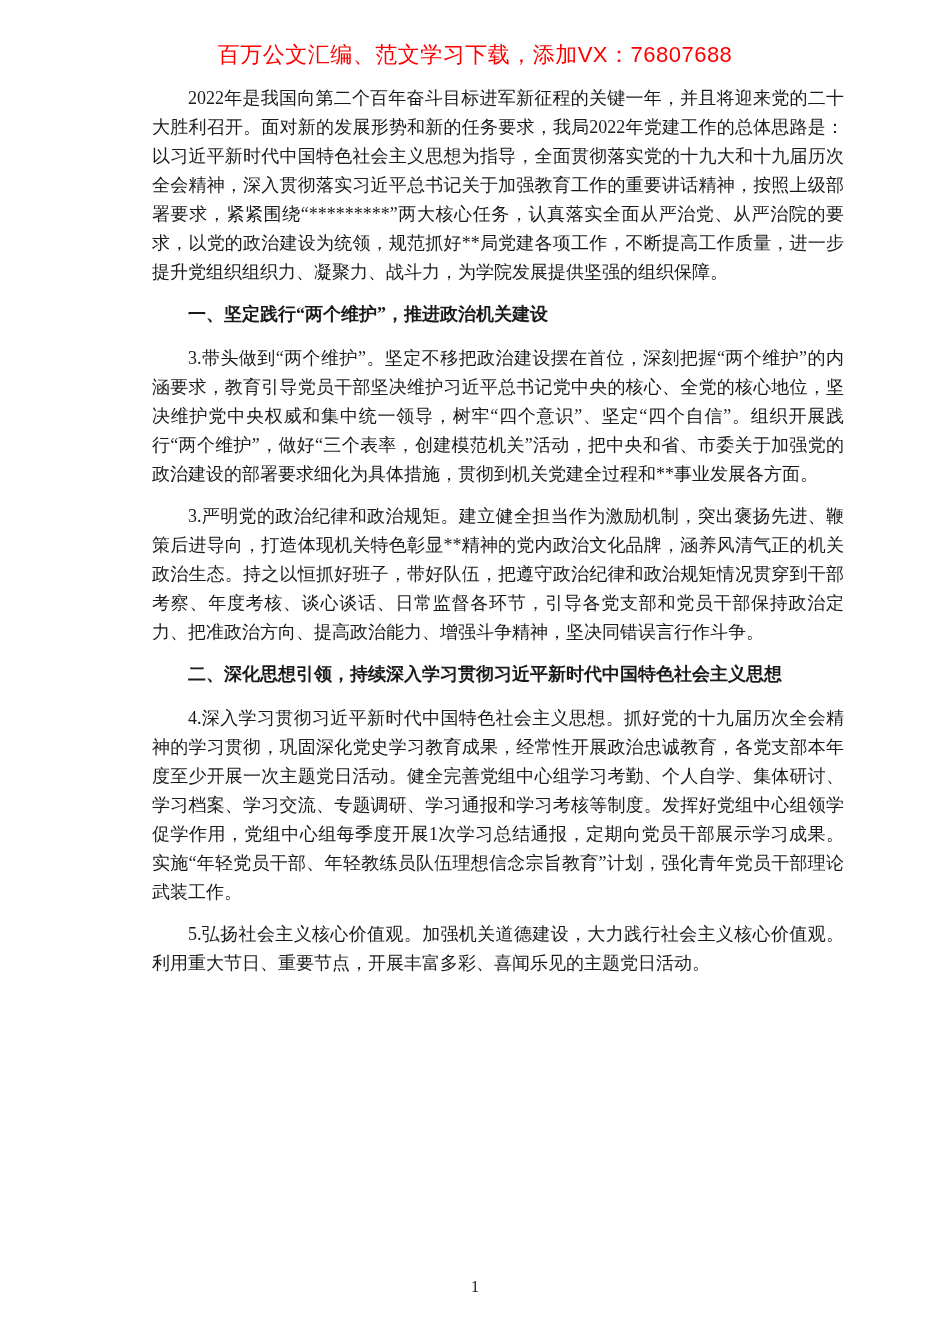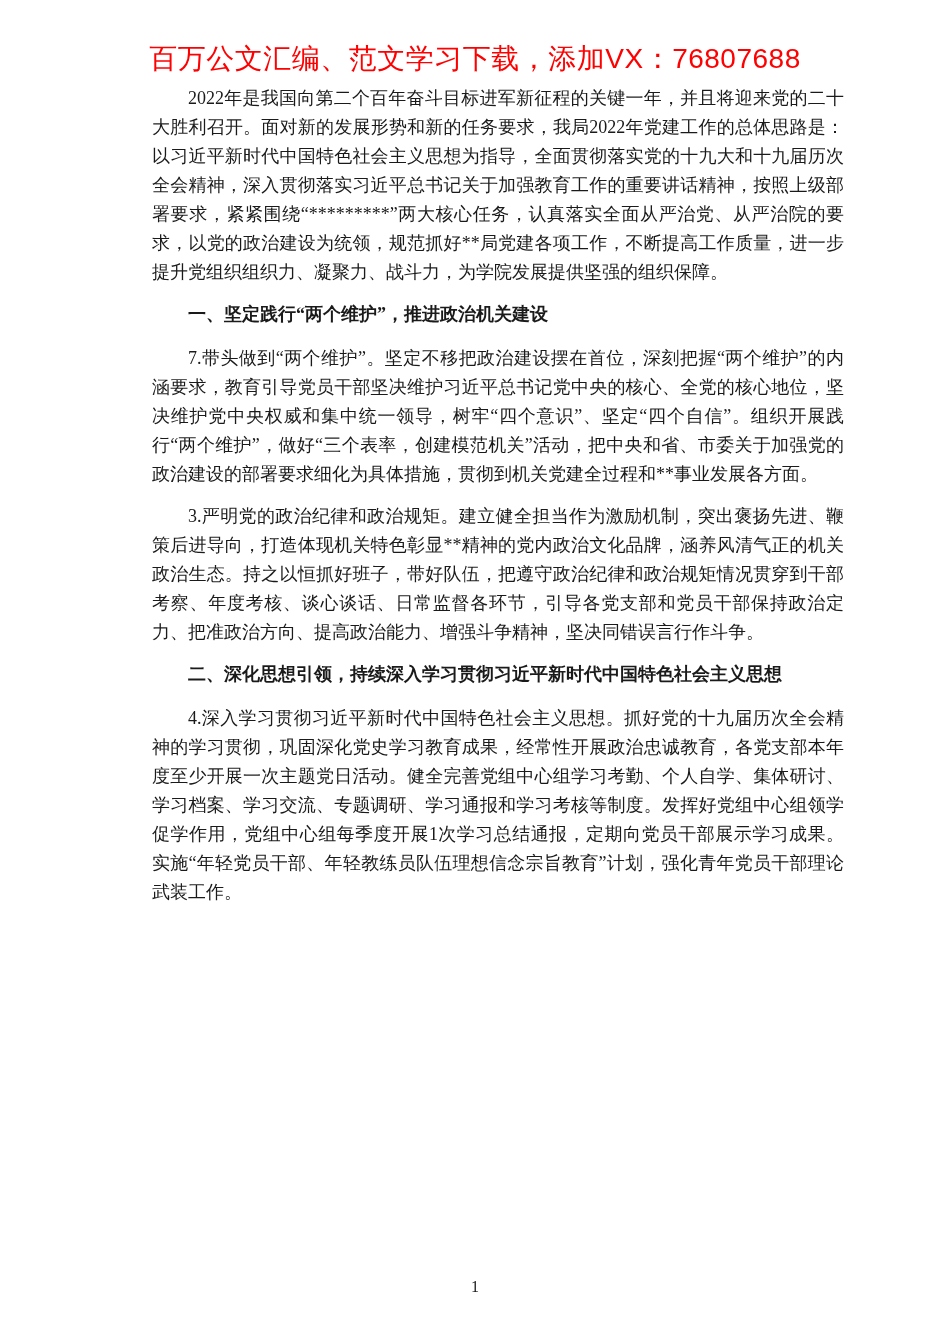--- a/index.html
+++ b/index.html
@@ -17,21 +17,21 @@
   }
 
   .header-notice {
     position: absolute;
     top: 40px;
     left: 0;
     width: 100%;
     text-align: center;
     color: #ff0000;
     font-family: "Liberation Sans", "DejaVu Sans", sans-serif;
-    font-size: 28px;
+    font-size: 22px;
     letter-spacing: 0.5px;
     white-space: nowrap;
   }
 
   .doc-body {
     position: absolute;
     top: 84px;
     left: 152px;
     width: 692px;
   }
@@ -64,21 +64,22 @@
 </head>
 <body>
 
 <div class="page">
 
   <div class="header-notice">百万公文汇编、范文学习下载，添加VX：76807688</div>
 
   <div class="doc-body">
       <p class="para">2022年是我国向第二个百年奋斗目标进军新征程的关键一年，并且将迎来党的二十大胜利召开。面对新的发展形势和新的任务要求，我局2022年党建工作的总体思路是：以习近平新时代中国特色社会主义思想为指导，全面贯彻落实党的十九大和十九届历次全会精神，深入贯彻落实习近平总书记关于加强教育工作的重要讲话精神，按照上级部署要求，紧紧围绕“*********”两大核心任务，认真落实全面从严治党、从严治院的要求，以党的政治建设为统领，规范抓好**局党建各项工作，不断提高工作质量，进一步提升党组织组织力、凝聚力、战斗力，为学院发展提供坚强的组织保障。</p>
       <p class="heading">一、坚定践行“两个维护”，推进政治机关建设</p>
-      <p class="para">7.带头做到“两个维护”。坚定不移把政治建设摆在首位，深刻把握“两个维护”的内涵要求，教育引导党员干部坚决维护习近平总书记党中央的核心、全党的核心地位，坚决维护党中央权威和集中统一领导，树牢“四个意识”、坚定“四个自信”。组织开展践行“两个维护”，做好“三个表率，创建模范机关”活动，把中央和省、市委关于加强党的政治建设的部署要求细化为具体措施，贯彻到机关党建全过程和**事业发展各方面。</p>
+      <p class="para">3.带头做到“两个维护”。坚定不移把政治建设摆在首位，深刻把握“两个维护”的内涵要求，教育引导党员干部坚决维护习近平总书记党中央的核心、全党的核心地位，坚决维护党中央权威和集中统一领导，树牢“四个意识”、坚定“四个自信”。组织开展践行“两个维护”，做好“三个表率，创建模范机关”活动，把中央和省、市委关于加强党的政治建设的部署要求细化为具体措施，贯彻到机关党建全过程和**事业发展各方面。</p>
       <p class="para">3.严明党的政治纪律和政治规矩。建立健全担当作为激励机制，突出褒扬先进、鞭策后进导向，打造体现机关特色彰显**精神的党内政治文化品牌，涵养风清气正的机关政治生态。持之以恒抓好班子，带好队伍，把遵守政治纪律和政治规矩情况贯穿到干部考察、年度考核、谈心谈话、日常监督各环节，引导各党支部和党员干部保持政治定力、把准政治方向、提高政治能力、增强斗争精神，坚决同错误言行作斗争。</p>
       <p class="heading">二、深化思想引领，持续深入学习贯彻习近平新时代中国特色社会主义思想</p>
       <p class="para">4.深入学习贯彻习近平新时代中国特色社会主义思想。抓好党的十九届历次全会精神的学习贯彻，巩固深化党史学习教育成果，经常性开展政治忠诚教育，各党支部本年度至少开展一次主题党日活动。健全完善党组中心组学习考勤、个人自学、集体研讨、学习档案、学习交流、专题调研、学习通报和学习考核等制度。发挥好党组中心组领学促学作用，党组中心组每季度开展1次学习总结通报，定期向党员干部展示学习成果。实施“年轻党员干部、年轻教练员队伍理想信念宗旨教育”计划，强化青年党员干部理论武装工作。</p>
+      <p class="para">5.弘扬社会主义核心价值观。加强机关道德建设，大力践行社会主义核心价值观。利用重大节日、重要节点，开展丰富多彩、喜闻乐见的主题党日活动。</p>
     </div>
 
   <div class="page-number">1</div>
 
 </div>
 
 </body></html>

